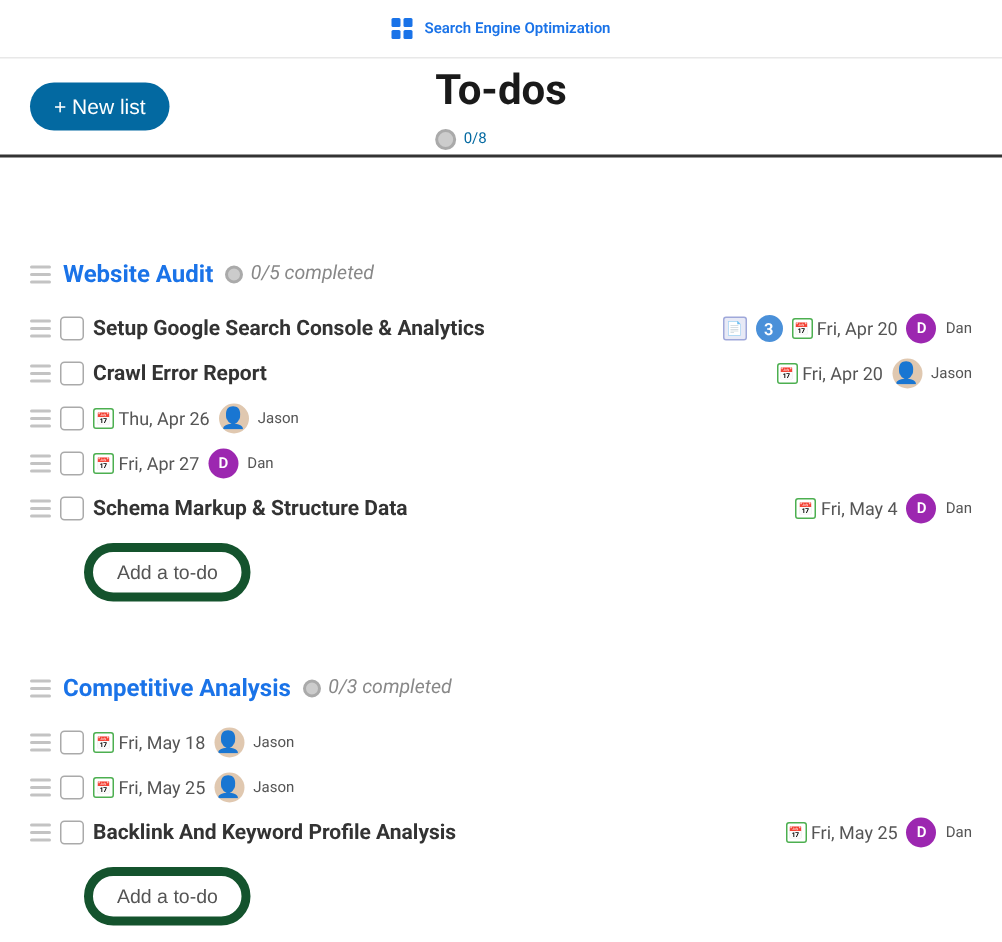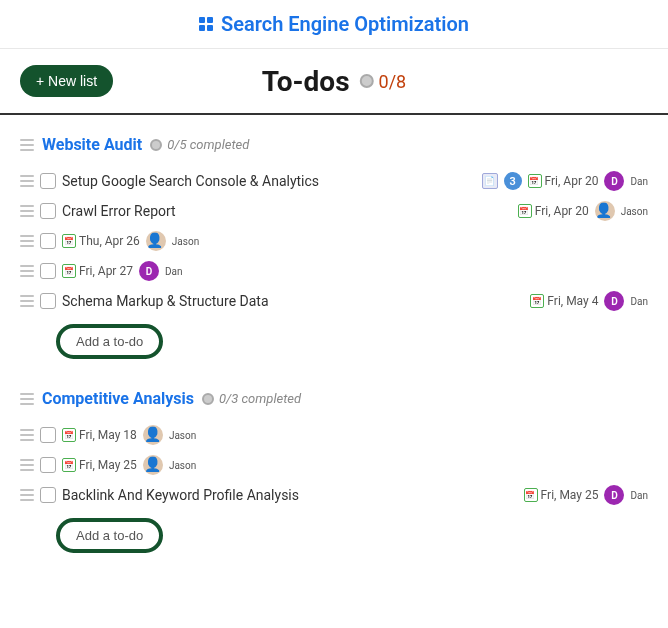--- a/index.html
+++ b/index.html
@@ -18,21 +18,21 @@
       align-items: center;
       justify-content: center;
       padding: 12px 16px;
       border-bottom: 1px solid #e8e8e8;
       gap: 8px;
     }
     .top-header-link {
       color: #1a73e8;
       text-decoration: none;
       font-weight: 600;
-      font-size: 20px;
+      font-size: 10px;
     }
     .grid-icon {
       display: inline-grid;
       grid-template-columns: 1fr 1fr;
       gap: 2px;
       width: 14px;
       height: 14px;
     }
     .grid-icon span {
       background: #1a73e8;
@@ -41,51 +41,52 @@
 
     
     .page-header {
       display: flex;
       align-items: center;
       padding: 16px 20px;
       border-bottom: 2px solid #333;
       position: relative;
     }
     .new-list-btn {
-      background: #14532d;
+      background: #0369a1;
       color: #fff;
       border: none;
       border-radius: 20px;
       padding: 8px 16px;
       font-size: 14px;
       cursor: pointer;
       display: flex;
       align-items: center;
       gap: 4px;
       font-weight: 500;
     }
     .page-title-area {
       position: absolute;
       left: 50%;
       transform: translateX(-50%);
       display: flex;
-      align-items: center;
+      align-items: flex-start;
       gap: 10px;
+      flex-direction: column;
     }
     .page-title {
       font-size: 28px;
       font-weight: 700;
       color: #1a1a1a;
     }
     .progress-badge {
       display: flex;
       align-items: center;
       gap: 5px;
-      color: #c2410c;
-      font-size: 18px;
+      color: #0369a1;
+      font-size: 10px;
     }
     .progress-dot {
       width: 14px;
       height: 14px;
       border-radius: 50%;
       background: #ccc;
       border: 2px solid #aaa;
     }
 
     
@@ -96,20 +97,21 @@
     
     .section {
       margin-bottom: 30px;
     }
     .section-header {
       display: flex;
       align-items: center;
       gap: 8px;
       margin-bottom: 12px;
       padding-left: 4px;
+      margin-top: 48px;
     }
     .drag-handle {
       display: flex;
       flex-direction: column;
       gap: 3px;
       cursor: grab;
       opacity: 0.5;
       width: 14px;
     }
     .drag-handle span {
@@ -147,20 +149,21 @@
       border: 1.5px solid #aaa;
       border-radius: 3px;
       flex-shrink: 0;
       cursor: pointer;
       background: #fff;
     }
     .todo-text {
       font-size: 14px;
       color: #333;
       flex: 1;
+      font-weight: bold;
     }
     .doc-icon {
       width: 16px;
       height: 16px;
       background: #e8eaf6;
       border: 1px solid #9fa8da;
       border-radius: 2px;
       display: inline-flex;
       align-items: center;
       justify-content: center;
@@ -226,21 +229,21 @@
       left: 1px;
     }
 
     .assignee-name {
       font-size: 10px;
       color: #555;
     }
 
     .add-todo-btn {
       background: #fff;
-      border: 4px solid #14532d;
+      border: 6px solid #14532d;
       border-radius: 20px;
       padding: 6px 16px;
       font-size: 13px;
       color: #555;
       cursor: pointer;
       margin-top: 8px;
       margin-left: 40px;
     }
 
     .todo-row {

